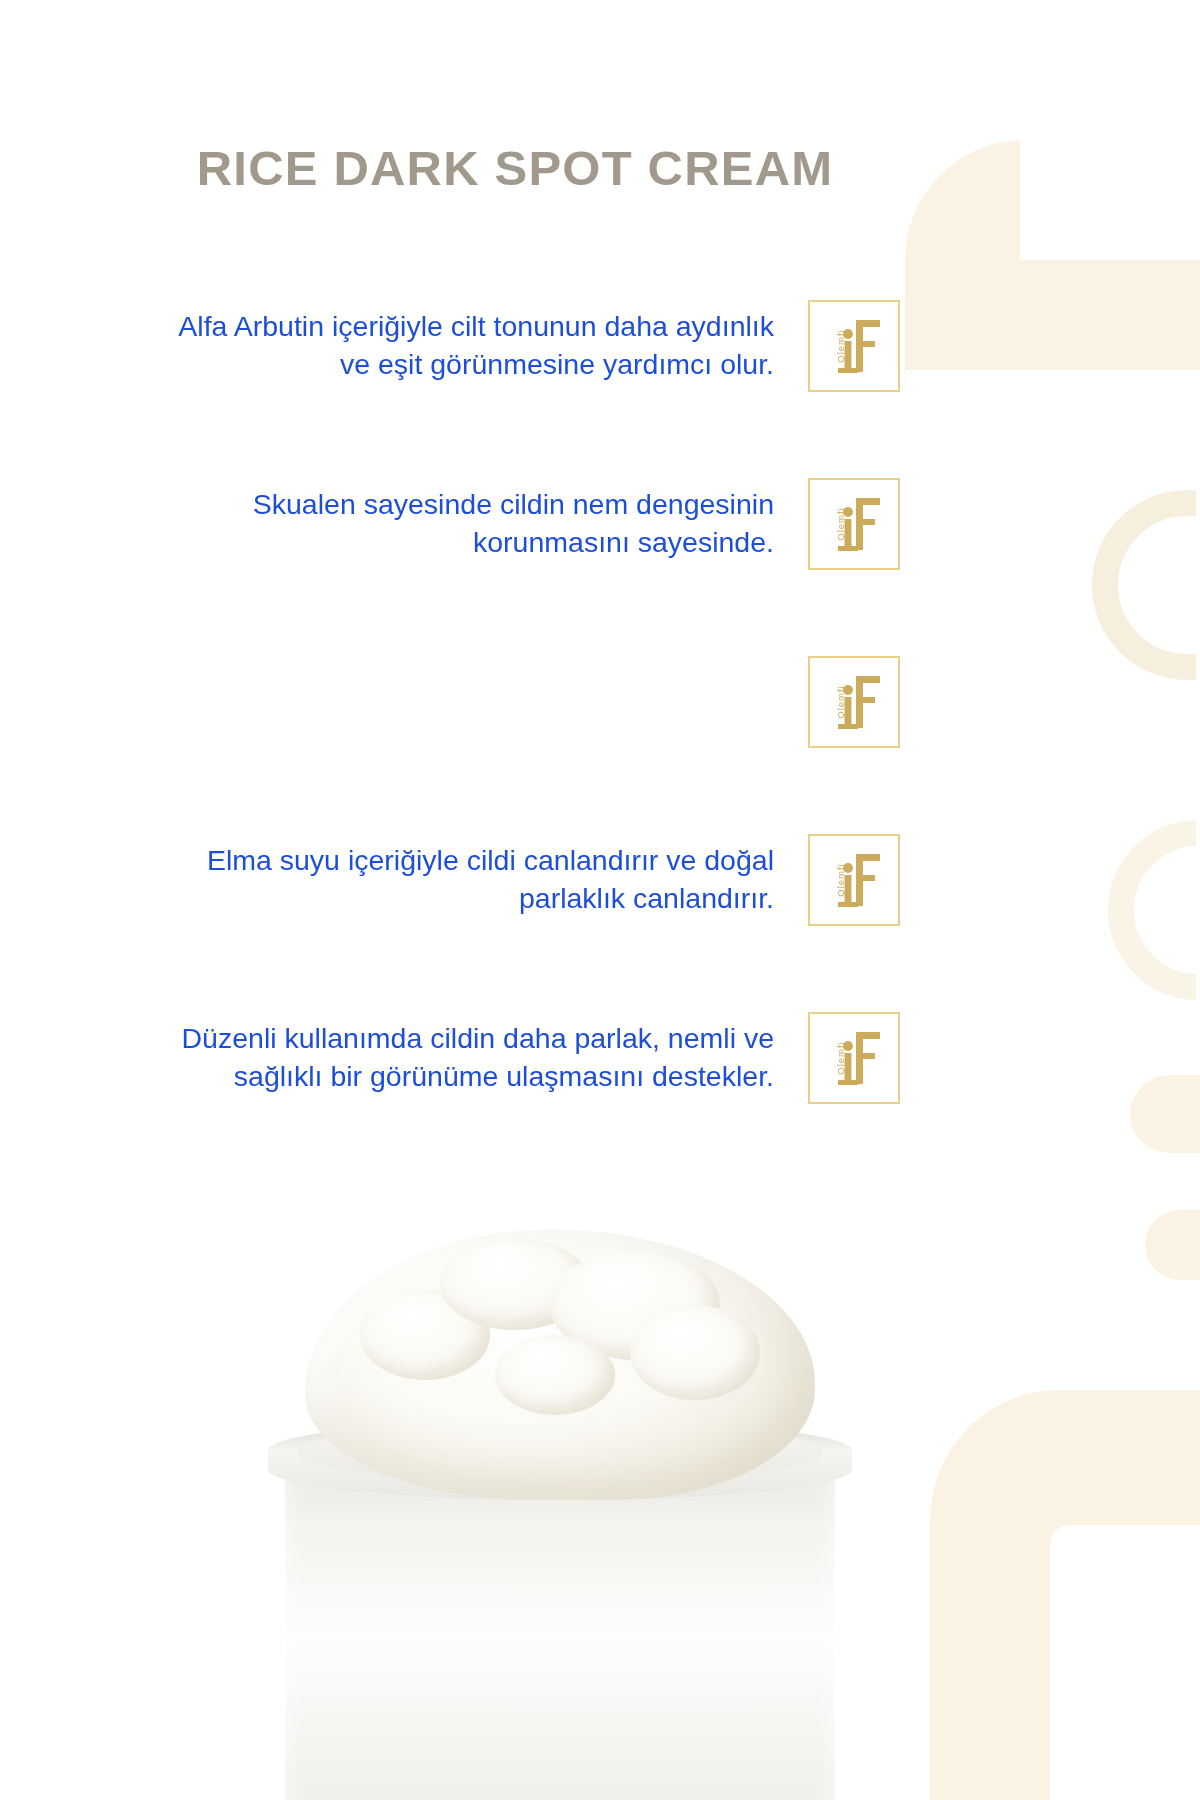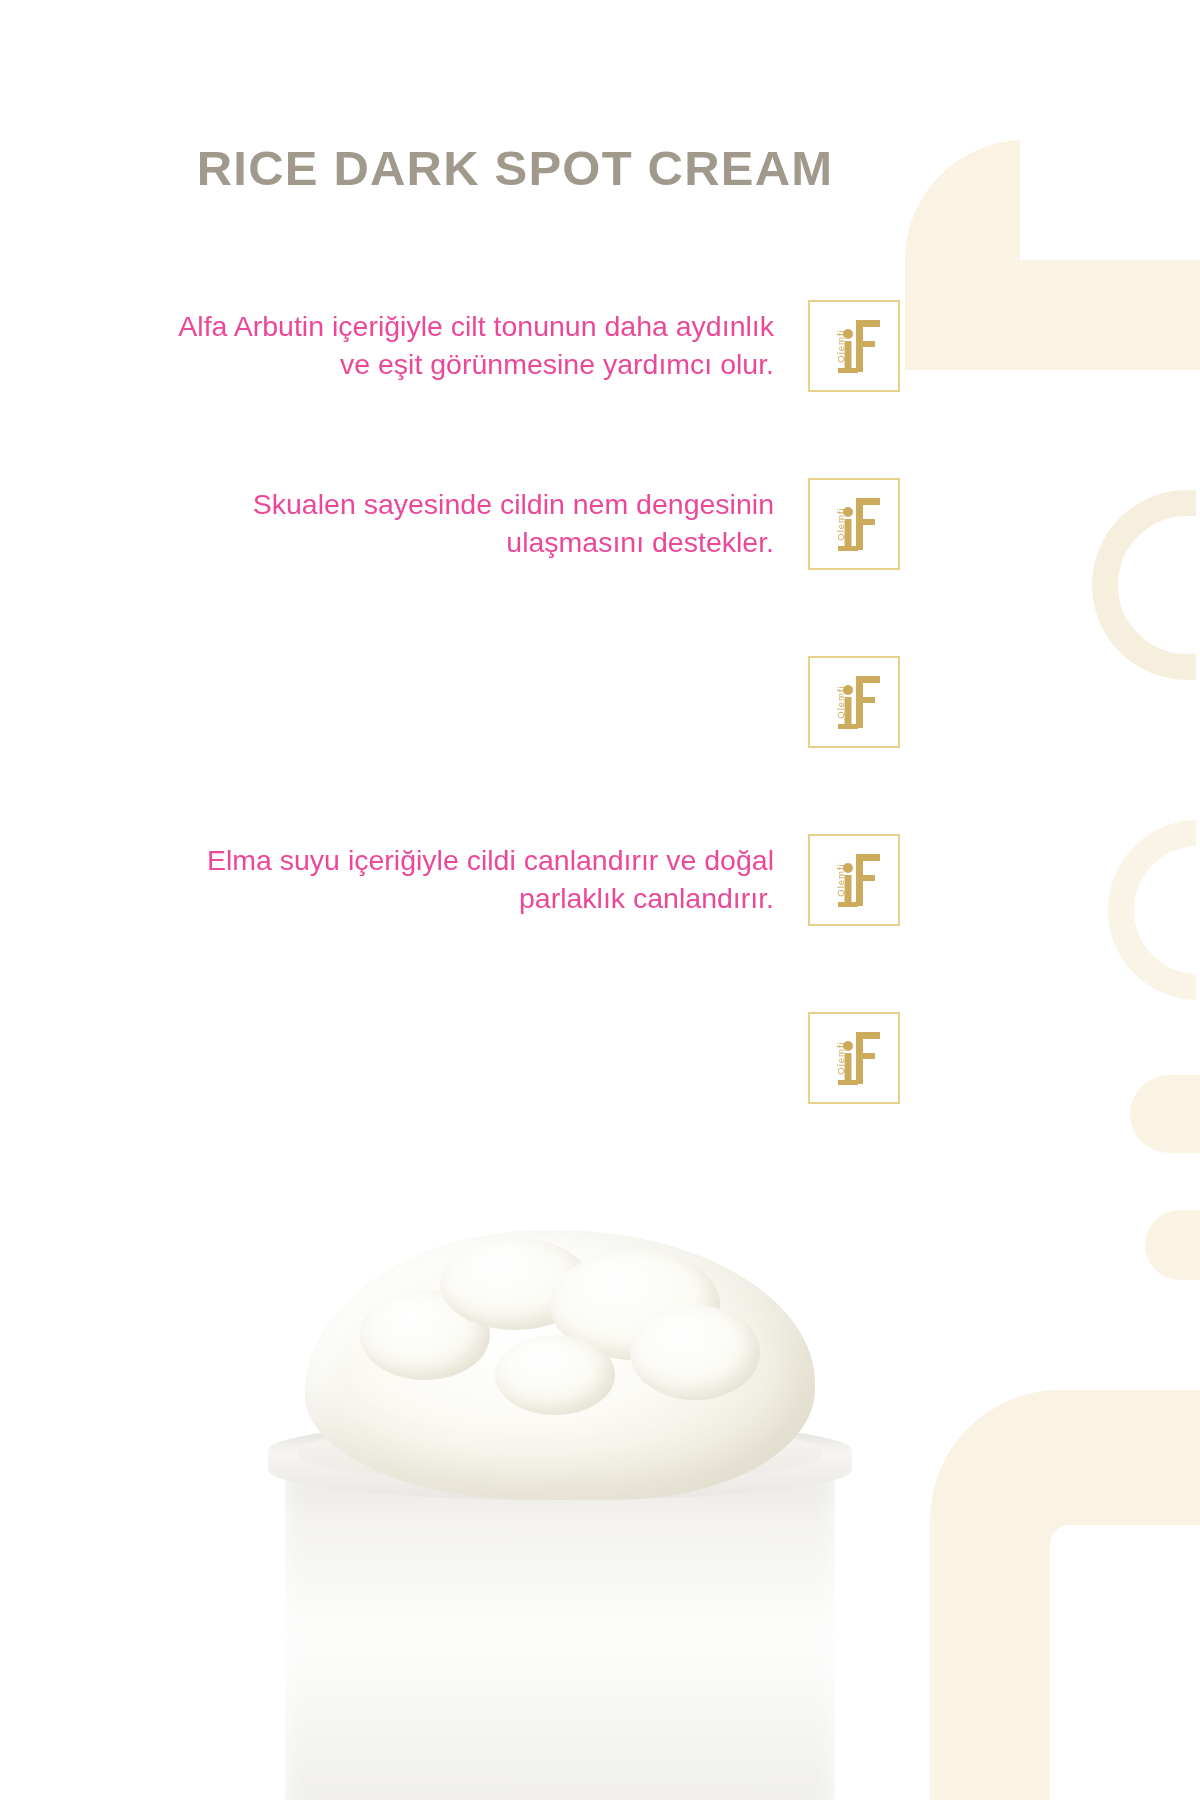--- a/index.html
+++ b/index.html
@@ -135,21 +135,21 @@
     margin-bottom: 86px;
     padding-right: 130px;
   }
 
   .feature-text {
     flex: 0 1 auto;
     max-width: 660px;
     text-align: right;
     font-size: 28.5px;
     line-height: 1.33;
-    color: #ec4899;
+    color: #1d4ed8;
     font-family: "Liberation Sans", sans-serif;
     font-weight: 400;
     padding-right: 34px;
   }
 
   .logo-box {
     flex: 0 0 auto;
     width: 92px;
     height: 92px;
     border: 2px solid #e9d08a;
@@ -276,21 +276,21 @@
             <rect x="40" y="12" width="7" height="52"></rect>
             <circle cx="32" cy="26" r="5"></circle>
             <rect x="28.5" y="33" width="7" height="31"></rect>
             <rect x="22" y="60" width="20" height="5"></rect>
           </g>
         </svg>
       </div>
     </div>
 
     <div class="feature-row">
-      <div class="feature-text">Skualen sayesinde cildin nem dengesinin ulaşmasını destekler.</div>
+      <div class="feature-text">Skualen sayesinde cildin nem dengesinin korunmasını sayesinde.</div>
       <div class="logo-box">
         <span class="vert-word">Qlemfi</span>
         <svg class="mark" viewBox="0 0 76 76">
           <g fill="#cdab5d">
             <rect x="40" y="12" width="24" height="7"></rect>
             <rect x="40" y="33" width="19" height="6"></rect>
             <rect x="40" y="12" width="7" height="52"></rect>
             <circle cx="32" cy="26" r="5"></circle>
             <rect x="28.5" y="33" width="7" height="31"></rect>
             <rect x="22" y="60" width="20" height="5"></rect>
@@ -326,20 +326,21 @@
             <rect x="40" y="12" width="7" height="52"></rect>
             <circle cx="32" cy="26" r="5"></circle>
             <rect x="28.5" y="33" width="7" height="31"></rect>
             <rect x="22" y="60" width="20" height="5"></rect>
           </g>
         </svg>
       </div>
     </div>
 
     <div class="feature-row">
+      <div class="feature-text">Düzenli kullanımda cildin daha parlak, nemli ve sağlıklı bir görünüme ulaşmasını destekler.</div>
       <div class="logo-box">
         <span class="vert-word">Qlemfi</span>
         <svg class="mark" viewBox="0 0 76 76">
           <g fill="#cdab5d">
             <rect x="40" y="12" width="24" height="7"></rect>
             <rect x="40" y="33" width="19" height="6"></rect>
             <rect x="40" y="12" width="7" height="52"></rect>
             <circle cx="32" cy="26" r="5"></circle>
             <rect x="28.5" y="33" width="7" height="31"></rect>
             <rect x="22" y="60" width="20" height="5"></rect>

